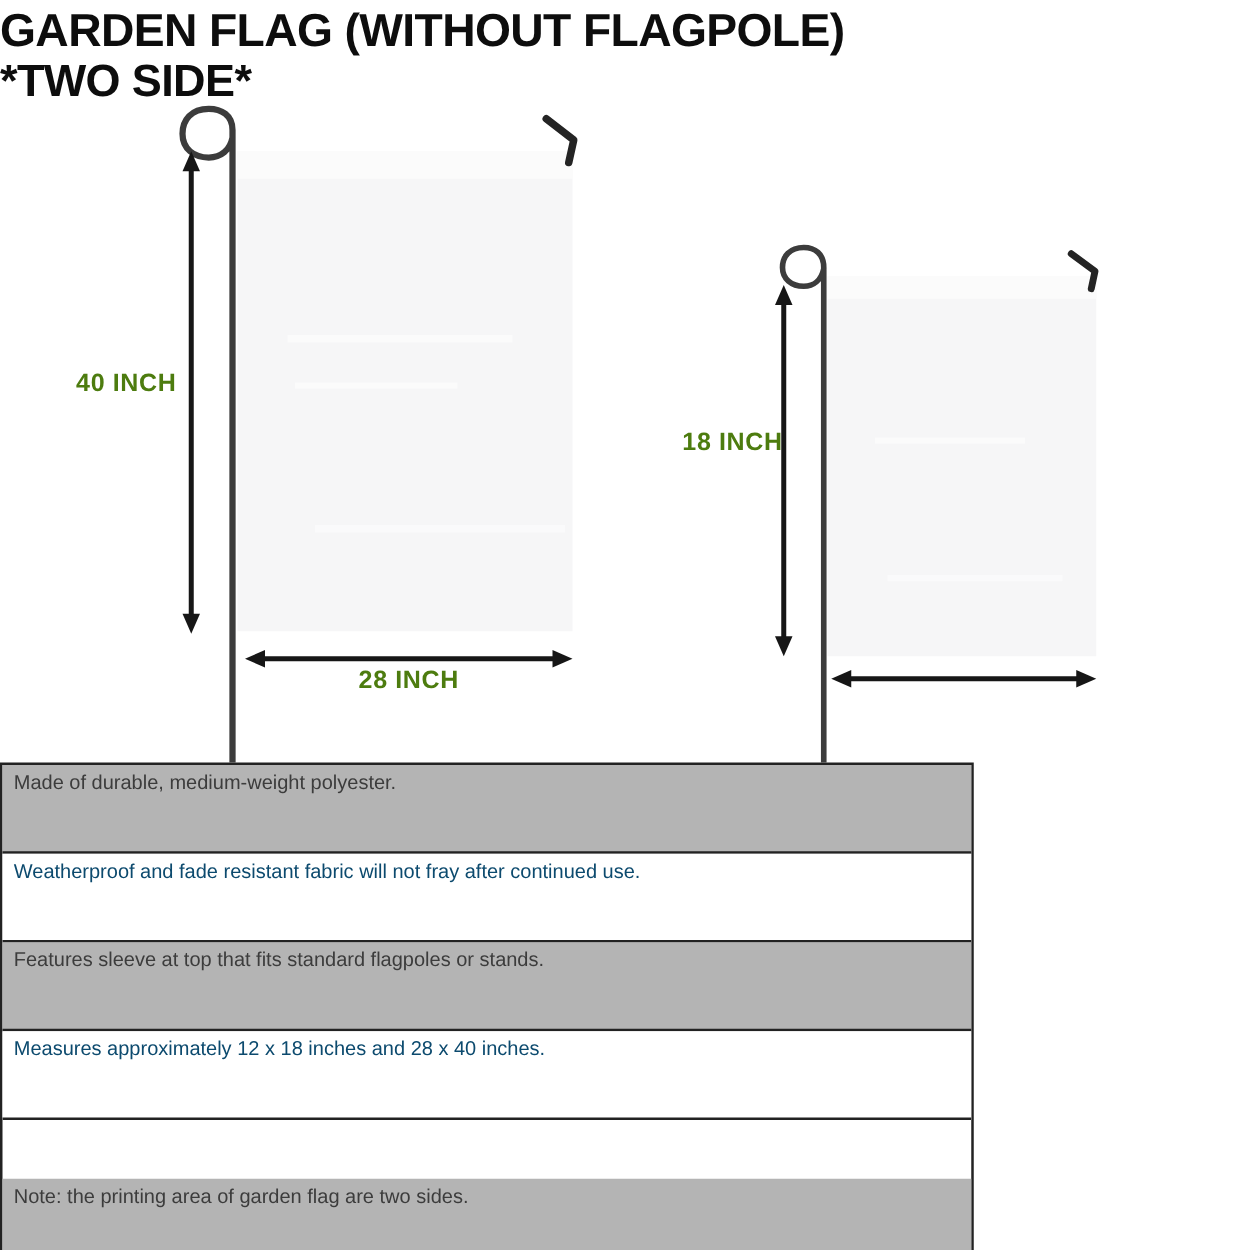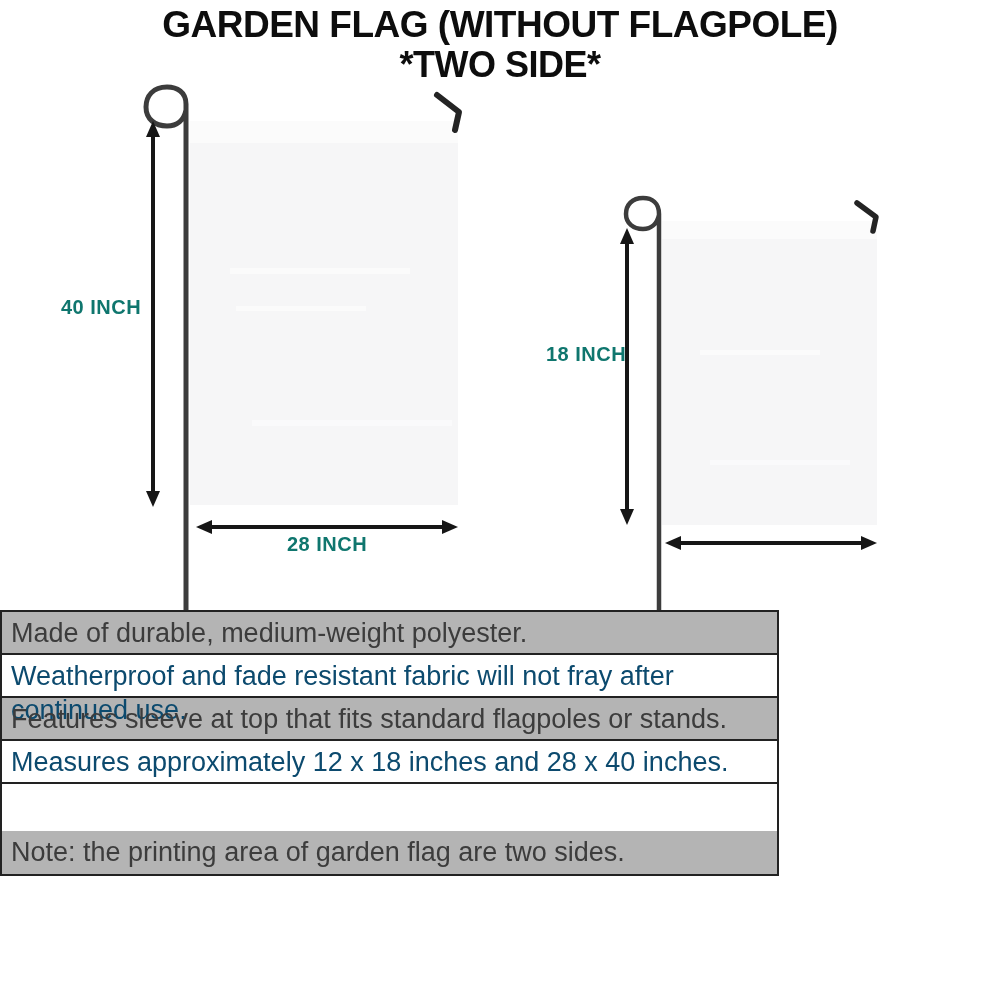--- a/index.html
+++ b/index.html
@@ -1,41 +1,41 @@
 <!DOCTYPE html>
 <html style="--row-shaded: #b4b4b4; --row-plain: #ffffff; --border: #222222; --flag-fill: #f6f6f7; --pole: #3c3c3c; --arrow: #161616;"><head>
 <meta charset="utf-8">
 <style>
   html,body{margin:0;padding:0;background:#ffffff;}
   .canvas{
     position:relative;width:1000px;height:1000px;background:#ffffff;
     font-family:"Liberation Sans", sans-serif;overflow:hidden;
   }
   
-  .title-wrap{position:absolute;top:4px;left:0;width:1000px;text-align:center;color:#0d0d0d;}
+  .title-wrap{position:absolute;top:4px;left:0;width:1000px;color:#0d0d0d;}
   .title-line1{font-size:37px;font-weight:700;letter-spacing:-0.5px;line-height:1.12;}
   .title-line2{font-size:36px;font-weight:700;letter-spacing:-0.5px;line-height:1.12;}
   
   .diagram-svg{position:absolute;top:0;left:0;}
   .dim-label{
-    position:absolute;font-size:20px;font-weight:700;color:#0f766e;
+    position:absolute;font-size:20px;font-weight:700;color:#4d7c0f;
     letter-spacing:0.5px;text-align:center;white-space:nowrap;
   }
   .lbl-40{left:56px;top:296px;width:90px;}
   .lbl-28{left:196px;top:533px;width:262px;}
   .lbl-18{left:528px;top:343px;width:92px;margin-left:12px;}
   .lbl-12{left:664px;top:549px;width:213px;}
   
   .features{
     position:absolute;left:0;top:610px;width:779px;
     border:2px solid var(--border,#222222);box-sizing:border-box;background:#ffffff;
   }
   .feature-row{
-    height:43px;box-sizing:border-box;padding:5px 10px 0 9px;
-    font-size:27px;line-height:1.25;border-bottom:2px solid var(--border,#222222);
+    height:71px;box-sizing:border-box;padding:5px 10px 0 9px;
+    font-size:16px;line-height:1.25;border-bottom:2px solid var(--border,#222222);
   }
   .feature-row:last-child{border-bottom:none;margin-top:47px;}
   .feature-row.shaded{background:var(--row-shaded,#b4b4b4);color:#3c3c3c;}
   .feature-row.plain{background:var(--row-plain,#ffffff);color:#0c4a6e;}
 </style>
 </head>
 <body>
 
 <div class="canvas">
 

